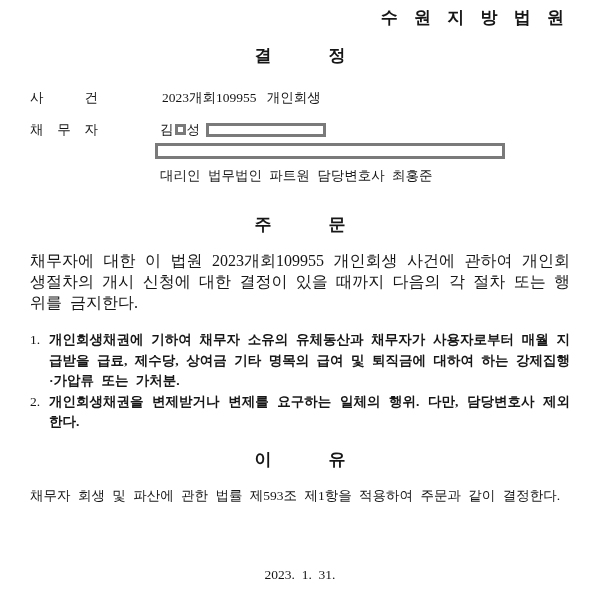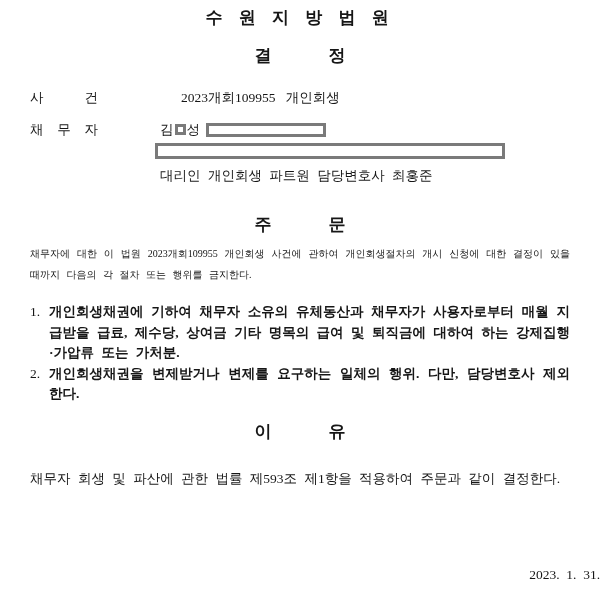--- a/index.html
+++ b/index.html
@@ -15,21 +15,21 @@
     color: var(--ink);
     overflow: hidden;
   }
   .page {
     width: 600px; height: 593px;
     padding: 8px 30px 0 30px;
     position: relative;
   }
   
   .court-title {
-    text-align: center;
+    text-align: right;
     font-size: 17px;
     font-weight: bold;
     letter-spacing: 6px;
     line-height: 19px;
     white-space: pre;
   }
   .big-heading {
     display: flex;
     justify-content: center;
     gap: 57px;
@@ -49,21 +49,21 @@
     line-height: 17px;
   }
   .row-debtor { margin-top: 15px; }
   .info-label {
     display: inline-flex;
     justify-content: space-between;
     width: 68px;
     flex: none;
   }
   .info-value {
-    margin-left: 83px;
+    margin-left: 64px;
     white-space: pre;
   }
   .debtor-value {
     margin-left: 62px;
     display: inline-flex;
     align-items: center;
     white-space: pre;
   }
   
   .redact-sq {
@@ -89,50 +89,50 @@
     margin: 5px 0 0 125px;
   }
   .attorney-line {
     margin: 9px 0 0 130px;
     font-size: 13.5px;
     line-height: 16px;
     word-spacing: 4px;
   }
   
   .para {
-    margin-top: 8px;
-    font-size: 10px;
+    margin-top: 15px;
+    font-size: 16px;
     line-height: 21px;
     text-align: justify;
     word-spacing: 4px;
   }
   .order-list {
     margin-top: 17px;
     font-size: 13.5px;
     line-height: 20.5px;
   }
   .order-item { display: flex; }
   .order-num { width: 19px; flex: none; }
   .order-text {
     flex: 1;
     text-align: justify;
     word-spacing: 4px;
     font-weight: bold;
   }
   .reason-para {
-    margin-top: 26px;
+    margin-top: 15px;
     font-size: 13.5px;
     line-height: 21px;
     word-spacing: 4px;
   }
   .doc-date {
     position: absolute;
     left: 0; right: 0;
     top: 567px;
-    text-align: right;
+    text-align: center;
     font-size: 13.5px;
     white-space: pre;
   }
 </style>
 </head>
 <body>
 
 <div class="page">
 
   <div class="court-title">수 원 지 방 법 원</div>
@@ -161,21 +161,21 @@
       <span class="debtor-value">
         <span>김</span>
         <span class="redact-sq"></span>
         <span>성</span>
         <span class="redact-box-name"></span>
       </span>
     </div>
 
     <div class="redact-box-wide"></div>
 
-    <div class="attorney-line">대리인 개인회생 파트원 담당변호사 최홍준</div>
+    <div class="attorney-line">대리인 법무법인 파트원 담당변호사 최홍준</div>
   </div>
 
   <div class="big-heading heading-jumun">
     <span>주</span>
     <span>문</span>
   </div>
 
   <p class="para">채무자에 대한 이 법원 2023개회109955 개인회생 사건에 관하여 개인회생절차의 개시 신청에 대한 결정이 있을 때까지 다음의 각 절차 또는 행위를 금지한다.</p>
 
   <div class="order-list">

